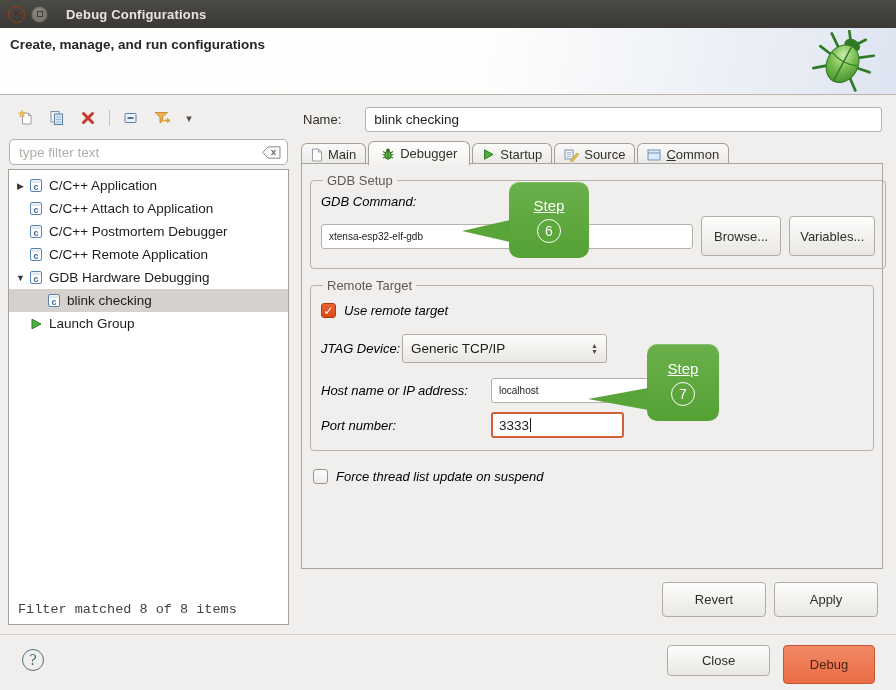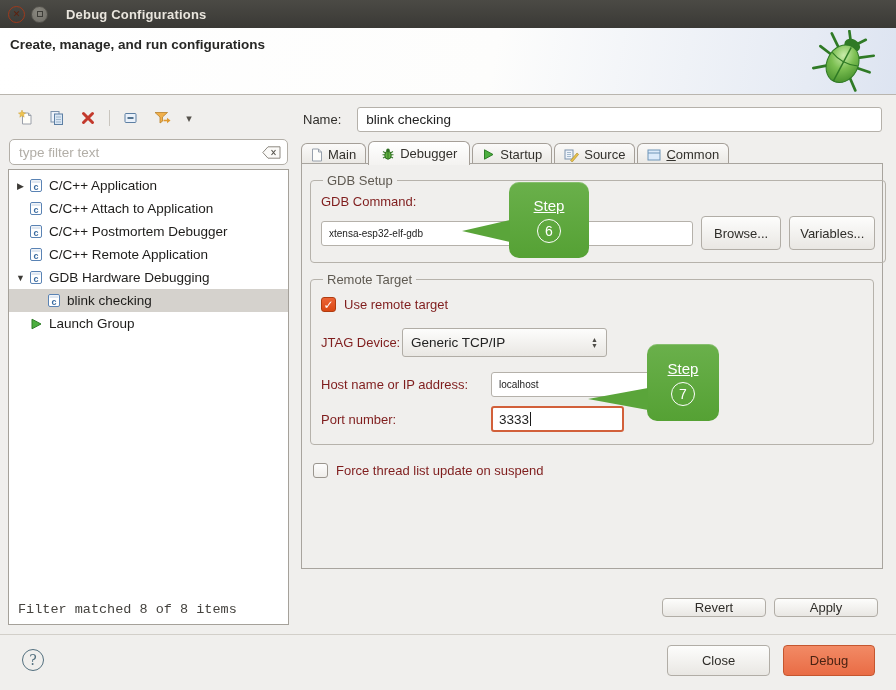--- a/index.html
+++ b/index.html
@@ -42,44 +42,44 @@
   .trow { height:23px; display:flex; align-items:center; cursor:default; }
   .trow .expander { width:15px; text-align:center; font-size:9px; color:#3c3a36; flex:0 0 15px; margin-left:4px; }
   .trow .nicon { width:16px; display:flex; justify-content:center; flex:0 0 16px; }
   .trow .tlabel { margin-left:5px; color:#1d1c1a; font-size:13.5px; white-space:nowrap; }
   .trow.child { padding-left:18px; }
   .trow.selected { background:#d5d2cd; }
   .tree-status { position:absolute; left:9px; bottom:7px; color:#45433f; font-size:13.5px;font-family:Liberation Mono, monospace; }
 
   
   .right-panel { position:absolute; left:299px; top:102px; width:589px; height:523px; }
-  .name-row { position:absolute; top:4px; left:4px; right:6px; height:26px; display:flex; align-items:center; gap:16px; }
+  .name-row { position:absolute; top:4px; left:4px; right:6px; height:26px; display:flex; align-items:center; gap:24px; }
   .name-row label { color:#2f2d2a; }
   .name-row input { flex:1; height:25px; border:1px solid #b5b1aa; border-radius:3px; padding:0 8px;
     font-family:inherit; font-size:13.5px; color:#222; background:#fff; }
 
   .tabbar { position:absolute; top:38px; left:2px; right:6px; height:24px; display:flex; align-items:flex-end; }
   .tab { position:relative; top:1px; height:22px; display:flex; align-items:center; gap:5px; padding:2px 9px;
     border:1px solid #a59f98; border-bottom:none; border-radius:6px 6px 0 0; margin-right:2px;
     background:linear-gradient(#fbfaf9,#e9e7e3); color:#33312d; z-index:1; }
   .tab.active { height:24px; background:linear-gradient(#ffffff,#f3f2f0); z-index:3; padding:0 12px;margin-top:29px; }
   .tab-label.mnemonic { display:inline-block; }
   .tab-label.mnemonic::first-letter { text-decoration:underline; }
 
   .content { position:absolute; top:61px; left:2px; right:5px; height:406px;
     border:1px solid #a8a49e; background:#f0efed; z-index:2; }
   fieldset { margin:9px 8px 0 8px; border:1px solid #b6b2ab; border-radius:4px; padding:2px 10px 12px 10px; }
   legend { padding:0 4px; color:#5f5a52; margin-left:2px; }
-  .flabel { color:#7f1d1d; }
+  .flabel { color:#000000;font-style:italic; }
   .frow { display:flex; align-items:center; margin-top:7px; }
   .gdb-label { margin-top:4px; }
   .text-input { height:25px; border:1px solid #b5b1aa; border-radius:3px; padding:0 7px;
     font-family:inherit; font-size:10px; color:#222; background:#fff; }
   .gdb-input { width:372px; }
-  .btn { height:34px; padding:0 12px; background:linear-gradient(#fdfdfc,#e9e7e3);
+  .btn { height:40px; padding:0 12px; background:linear-gradient(#fdfdfc,#e9e7e3);
     border:1px solid #b1ada6; border-radius:4px; font-family:inherit; font-size:13px; color:#2f2d29; }
   .gdb-row .btn { margin-left:8px; }
   .gdb-row .btn.vars { padding:0 10px; }
 
   .cbrow { display:flex; align-items:center; gap:8px; }
   .cb { width:15px; height:15px; border-radius:3px; flex:0 0 15px; }
   .cb.unchecked { border:1px solid #9a958e; background:linear-gradient(#fdfdfd,#efedea); }
   .cb.checked { border:1px solid #b03c10; background:linear-gradient(#ec6436,#da4814);
     color:#fff; font-size:12px; font-weight:bold; text-align:center; line-height:14px; }
   .rt-cb { margin-top:8px; }
@@ -93,29 +93,29 @@
   .host-row { margin-top:15px; }
   .host-row .flabel, .port-row .flabel { width:170px; }
   .host-input { width:165px; }
   .port-row { margin-top:9px; }
   .fake-input { width:133px; height:26px; background:#fff; border:2px solid #d2603a; border-radius:3px;
     padding:0 6px; display:flex; align-items:center; font-size:13.5px; color:#222; }
   .txtcaret { display:inline-block; width:1px; height:14px; background:#1a1a1a; margin-left:1px; }
   .force-row { margin:18px 0 0 11px; }
 
   .panel-buttons { position:absolute; right:10px; bottom:8px; display:flex; gap:8px; }
-  .panel-buttons .btn { width:104px; height:19px; }
+  .panel-buttons .btn { width:104px; height:35px; }
 
   
   .footer-line { position:absolute; left:0; right:0; top:634px; border-top:1px solid #d2cfc9; }
   .help-btn { position:absolute; left:22px; top:649px; width:22px; height:22px; border-radius:50%;
     border:1px solid #53707f; color:#53707f; text-align:center; line-height:20px; font-size:14px;
     font-family:"DejaVu Serif",serif; background:transparent; }
   .close-btn { position:absolute; right:126px; top:645px; width:103px; height:31px; }
-  .debug-btn { position:absolute; right:21px; top:645px; width:92px; height:31px;
+  .debug-btn { position:absolute; right:21px; top:645px; width:92px; height:39px;
     background:linear-gradient(#f28a65,#e96c45); border:1px solid #c4562f; border-radius:4px;
     font-family:inherit; font-size:13px; color:#4a2313; }
 
   
   .callout { position:absolute; background:linear-gradient(#6ab04b,#55a134); border-radius:10px;
     z-index:10; display:flex; flex-direction:column; align-items:center; justify-content:center; gap:5px;
     box-shadow:inset 0 1px 0 rgba(255,255,255,.2); }
   .callout .ctitle { color:#fff; font-size:15px;text-decoration:underline; }
   .callout .cnum { width:24px; height:24px; border:1.5px solid #fff; border-radius:50%; color:#fff;
     font-size:14px; display:flex; align-items:center; justify-content:center; }

